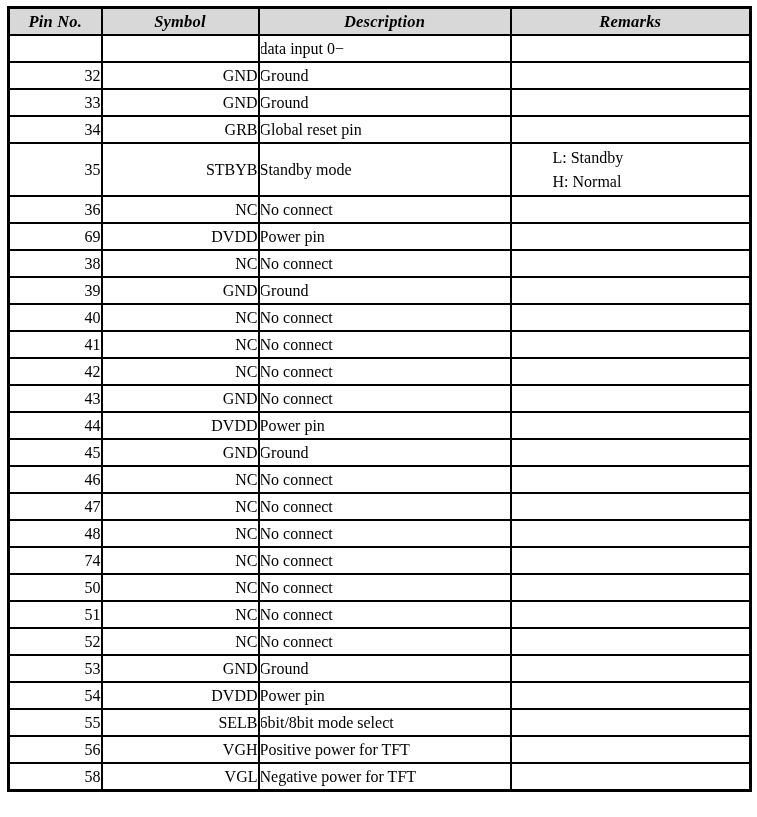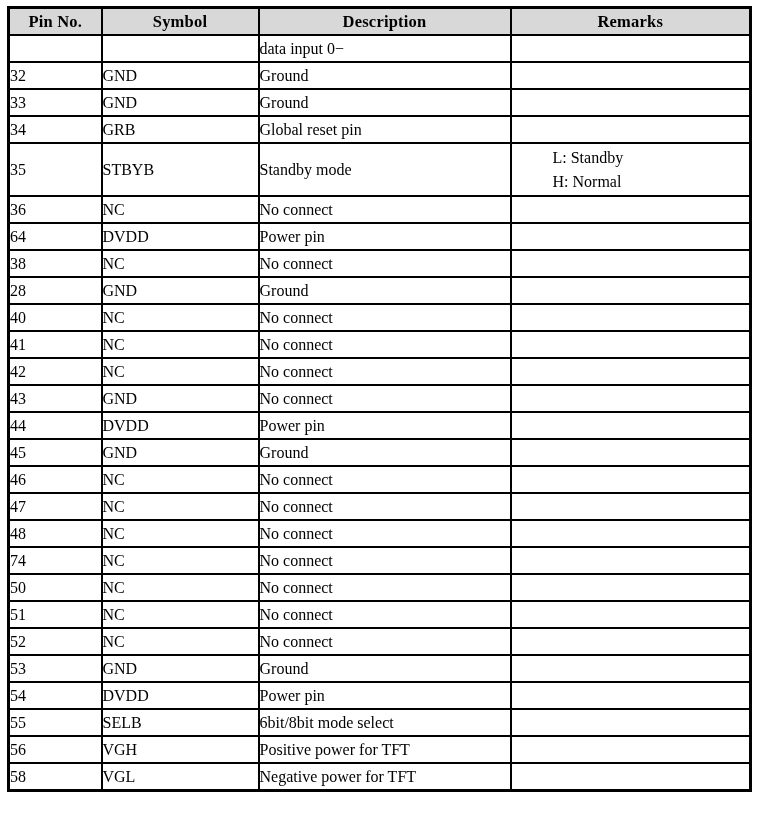--- a/index.html
+++ b/index.html
@@ -35,37 +35,39 @@
     overflow: hidden;
     white-space: nowrap;
   }
   table.pin-table th {
     background: #d8d8d8;
     font-weight: bold;
     font-size: 16.5px;
     height: 25px;
     text-align: center;
     letter-spacing: 0.2px;
+    font-style: italic;
   }
   table.pin-table td {
     height: 25px;
     line-height: 24px;
     background: #ffffff;
   }
   col.c-pin  { width: 93px;  }
   col.c-sym  { width: 157px; }
   col.c-desc { width: 252px; }
   col.c-rem  { width: 240px; }
   td.pin-cell, td.symbol-cell {
-    text-align: left;
+    text-align: right;
     margin-left: 20px;
   }
   td.description-cell, td.remarks-cell {
     text-align: left;
     padding-left: 7px;
+    border-radius: 10px;
   }
   td.remarks-cell .remark-line {
     line-height: 24px;
     padding-left: 41px;
   }
   tr.tall td {
     height: 51px;
   }
 </style>
 </head>
@@ -121,33 +123,33 @@
             <div class="remark-line">H: Normal</div>
           </td>
         </tr>
         <tr>
           <td class="pin-cell">36</td>
           <td class="symbol-cell">NC</td>
           <td class="description-cell">No connect</td>
           <td class="remarks-cell"></td>
         </tr>
         <tr>
-          <td class="pin-cell">64</td>
+          <td class="pin-cell">69</td>
           <td class="symbol-cell">DVDD</td>
           <td class="description-cell">Power pin</td>
           <td class="remarks-cell"></td>
         </tr>
         <tr>
           <td class="pin-cell">38</td>
           <td class="symbol-cell">NC</td>
           <td class="description-cell">No connect</td>
           <td class="remarks-cell"></td>
         </tr>
         <tr>
-          <td class="pin-cell">28</td>
+          <td class="pin-cell">39</td>
           <td class="symbol-cell">GND</td>
           <td class="description-cell">Ground</td>
           <td class="remarks-cell"></td>
         </tr>
         <tr>
           <td class="pin-cell">40</td>
           <td class="symbol-cell">NC</td>
           <td class="description-cell">No connect</td>
           <td class="remarks-cell"></td>
         </tr>

